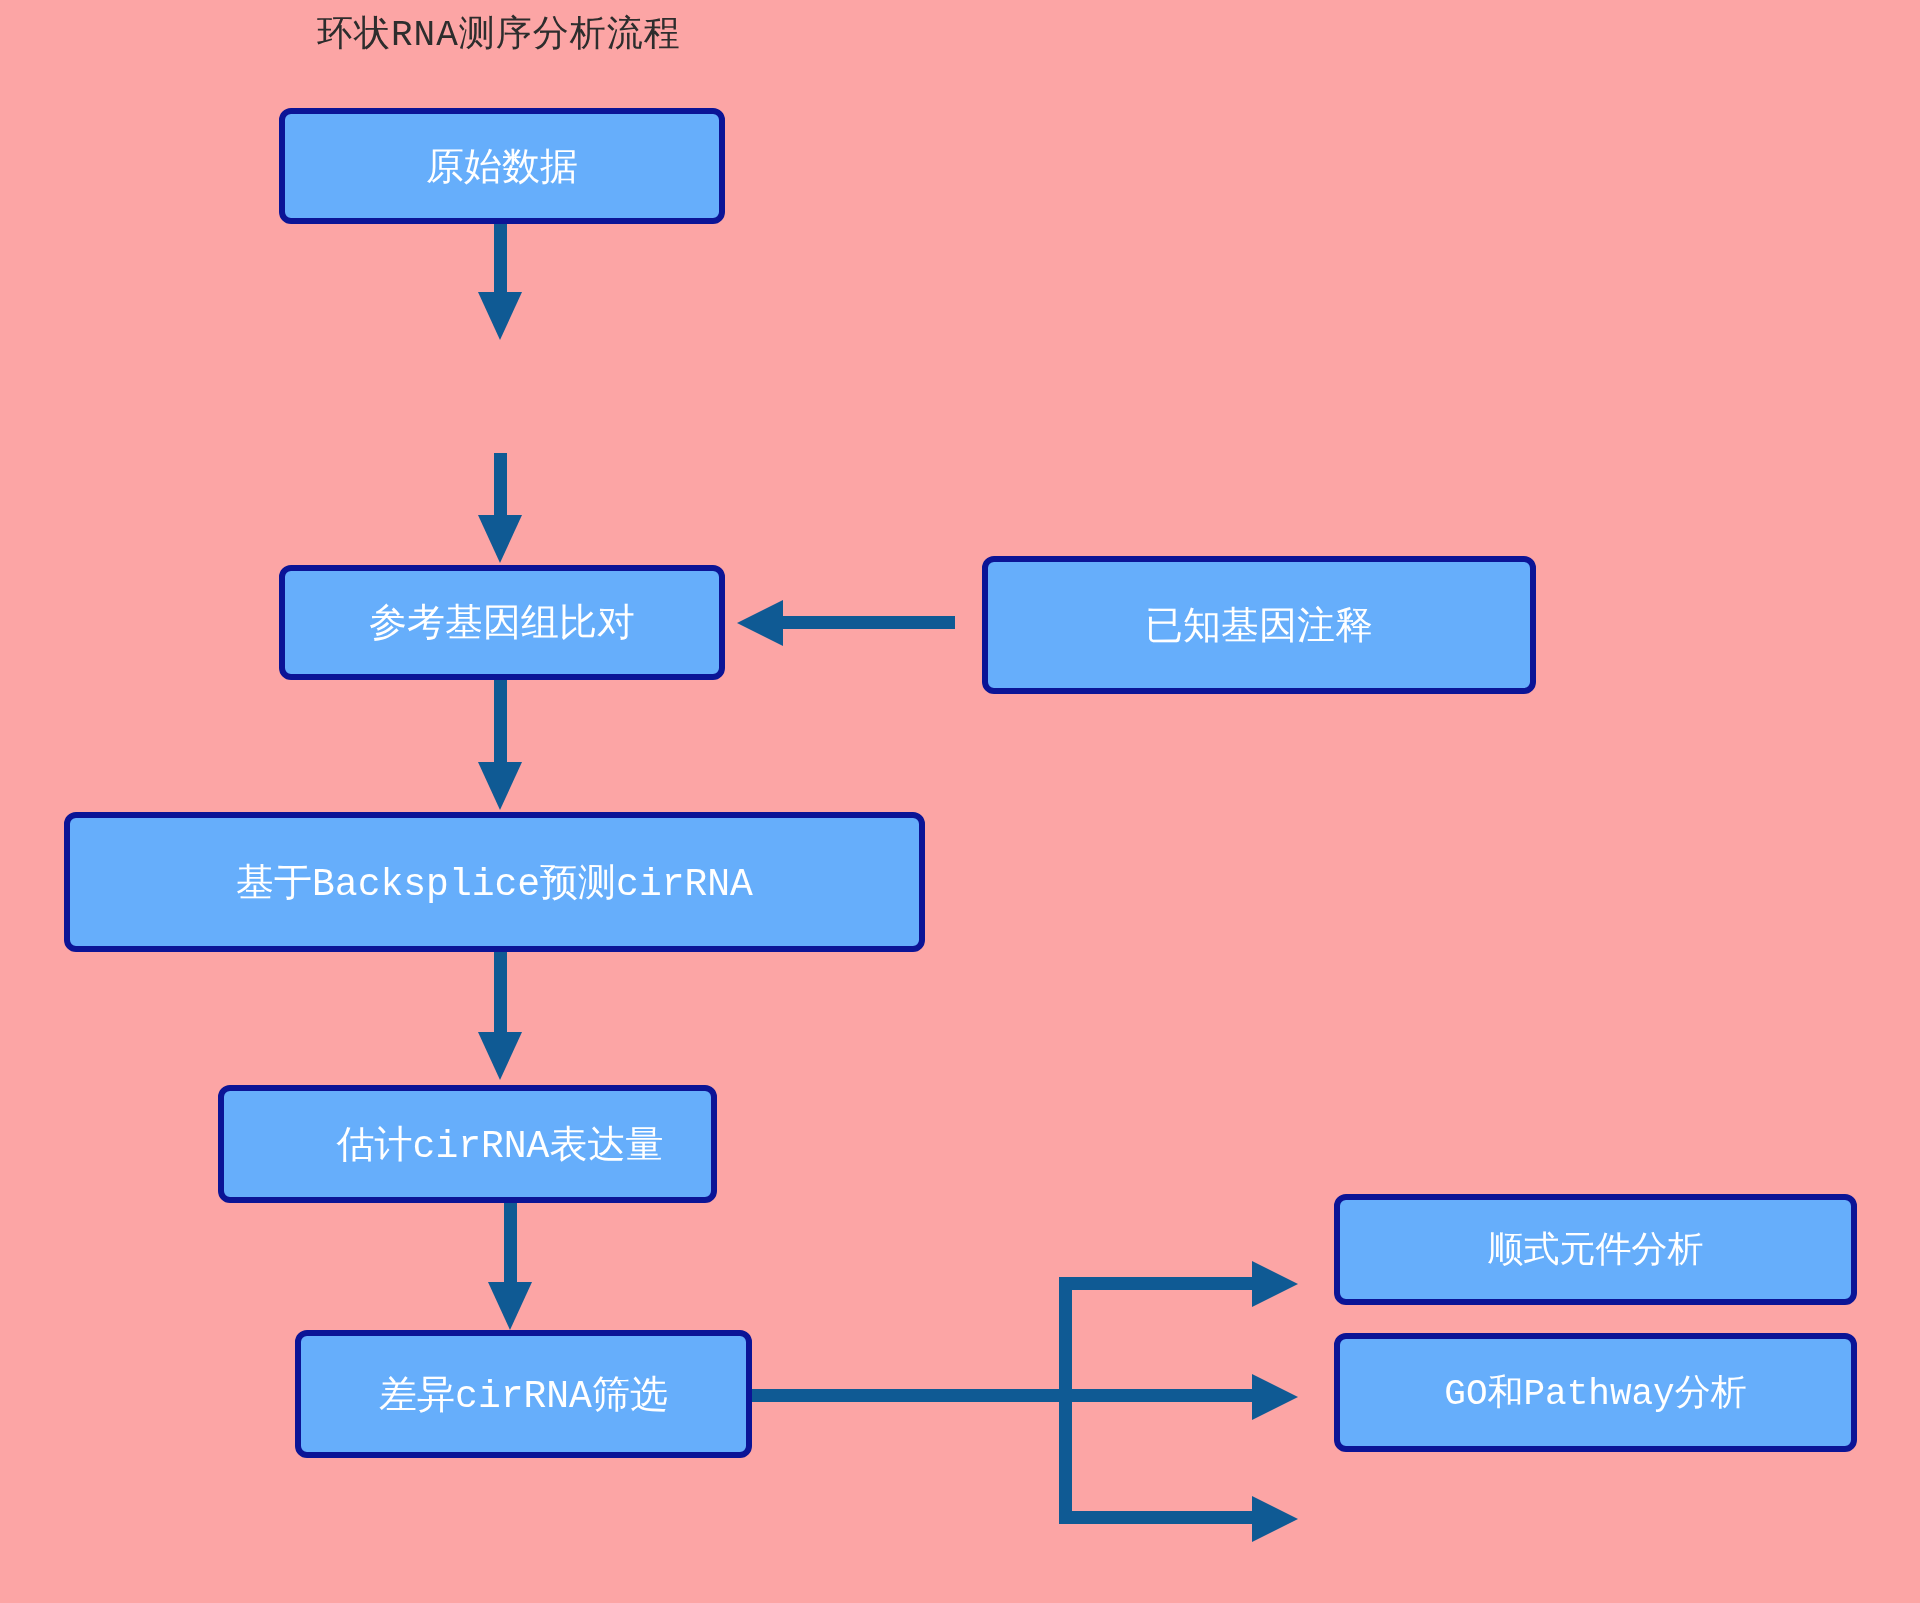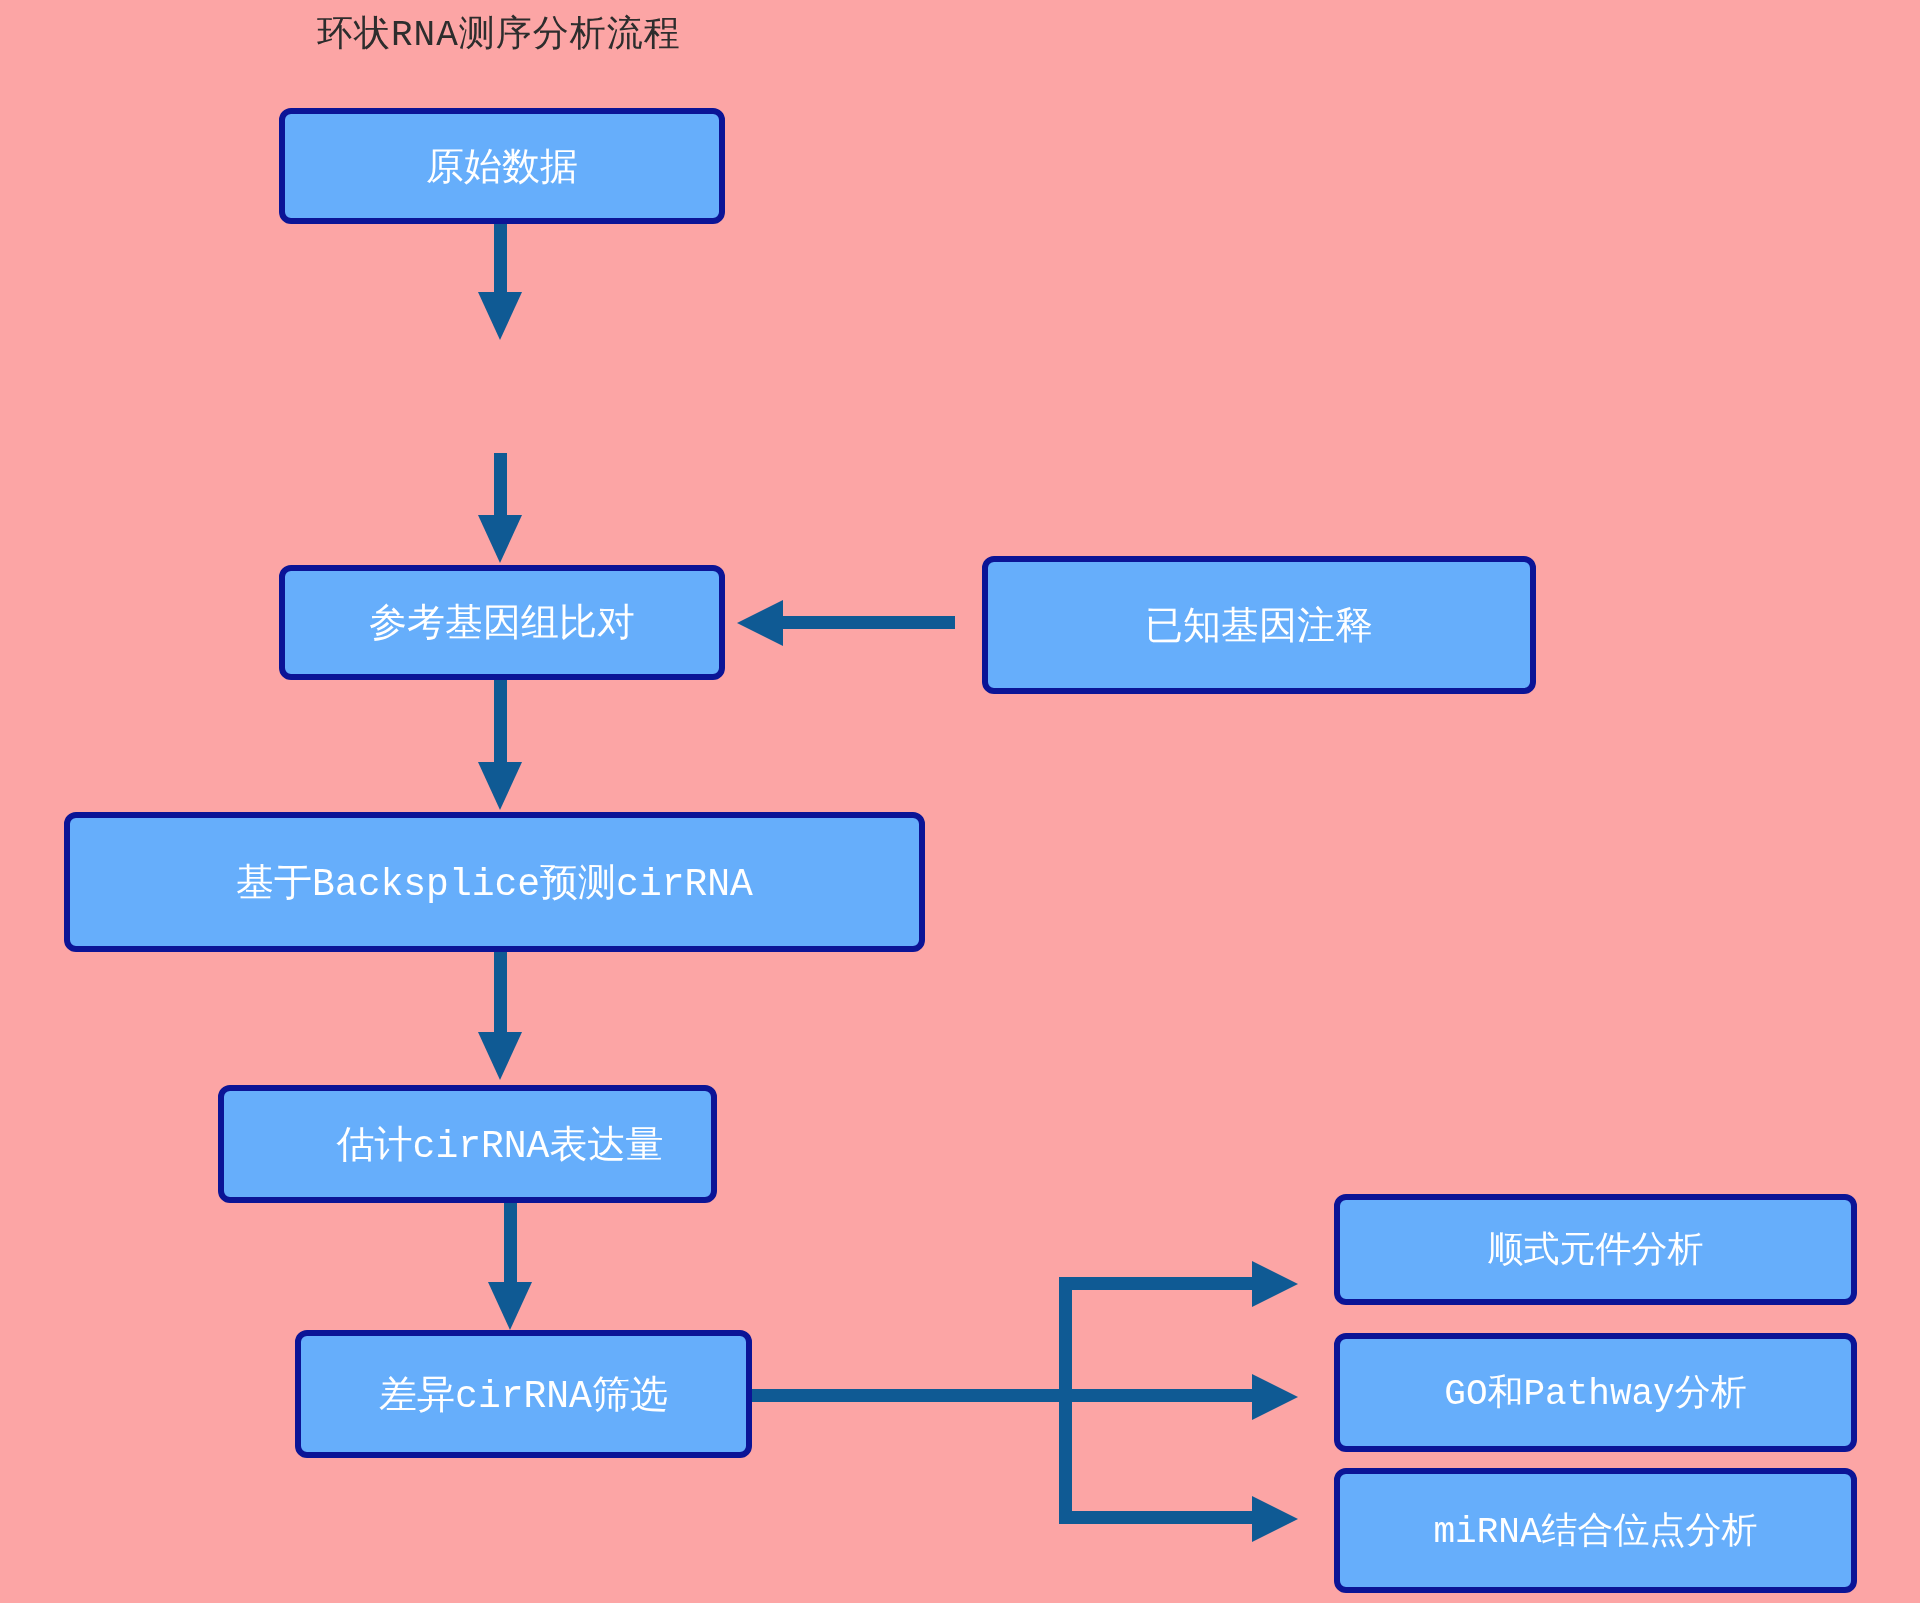--- a/index.html
+++ b/index.html
@@ -61,21 +61,20 @@
   <div class="title">环状RNA测序分析流程</div>
 
   <div class="node" id="n-raw">原始数据</div>
   <div class="node" id="n-annot">已知基因注释</div>
   <div class="node" id="n-align">参考基因组比对</div>
   <div class="node" id="n-backsplice">基于Backsplice预测cirRNA</div>
   <div class="node" id="n-expr">估计cirRNA表达量</div>
   <div class="node" id="n-diff">差异cirRNA筛选</div>
   <div class="node small" id="n-cis">顺式元件分析</div>
   <div class="node small" id="n-go">GO和Pathway分析</div>
-  <div class="node small" id="n-mirna">miRNA结合位点分析</div>
 
   <div class="shaft" id="a1s"></div>
   <div class="head down" id="a1h"></div>
 
   <div class="shaft" id="a2s"></div>
   <div class="head down" id="a2h"></div>
 
   <div class="shaft" id="a3s"></div>
   <div class="head down" id="a3h"></div>
 

